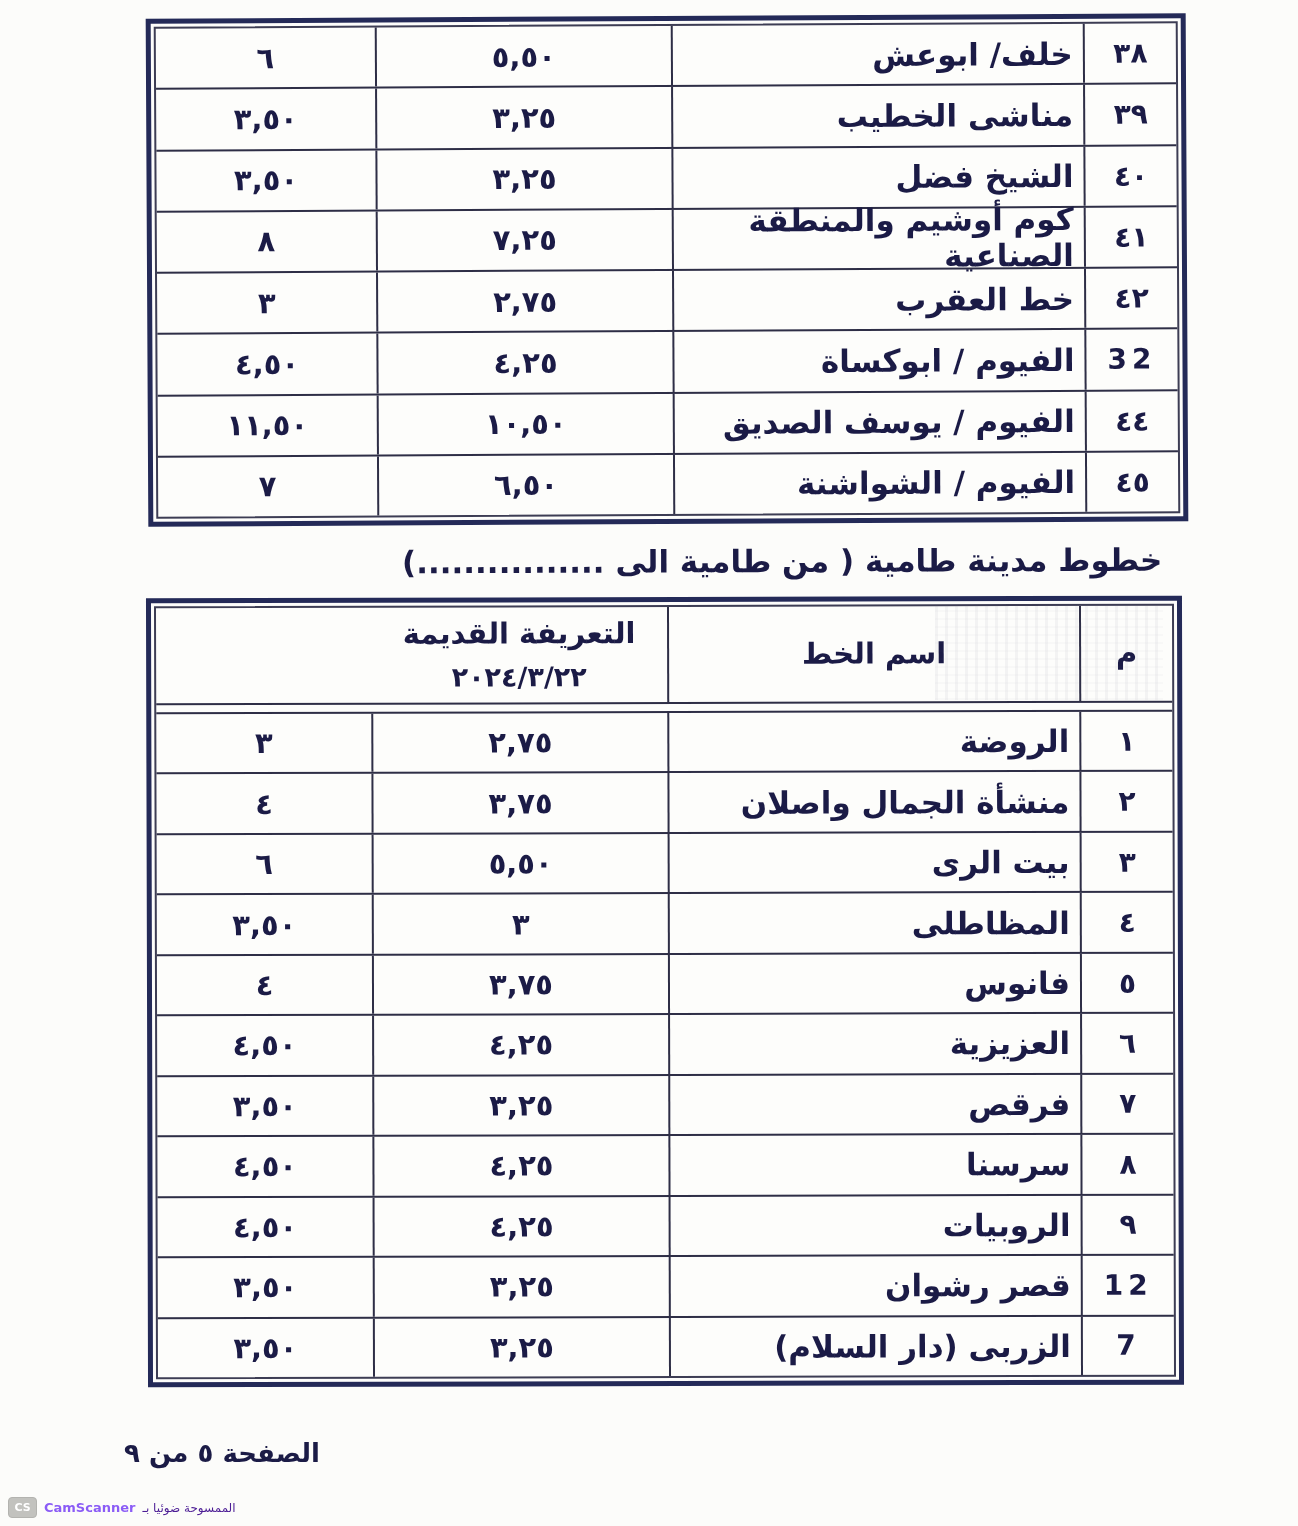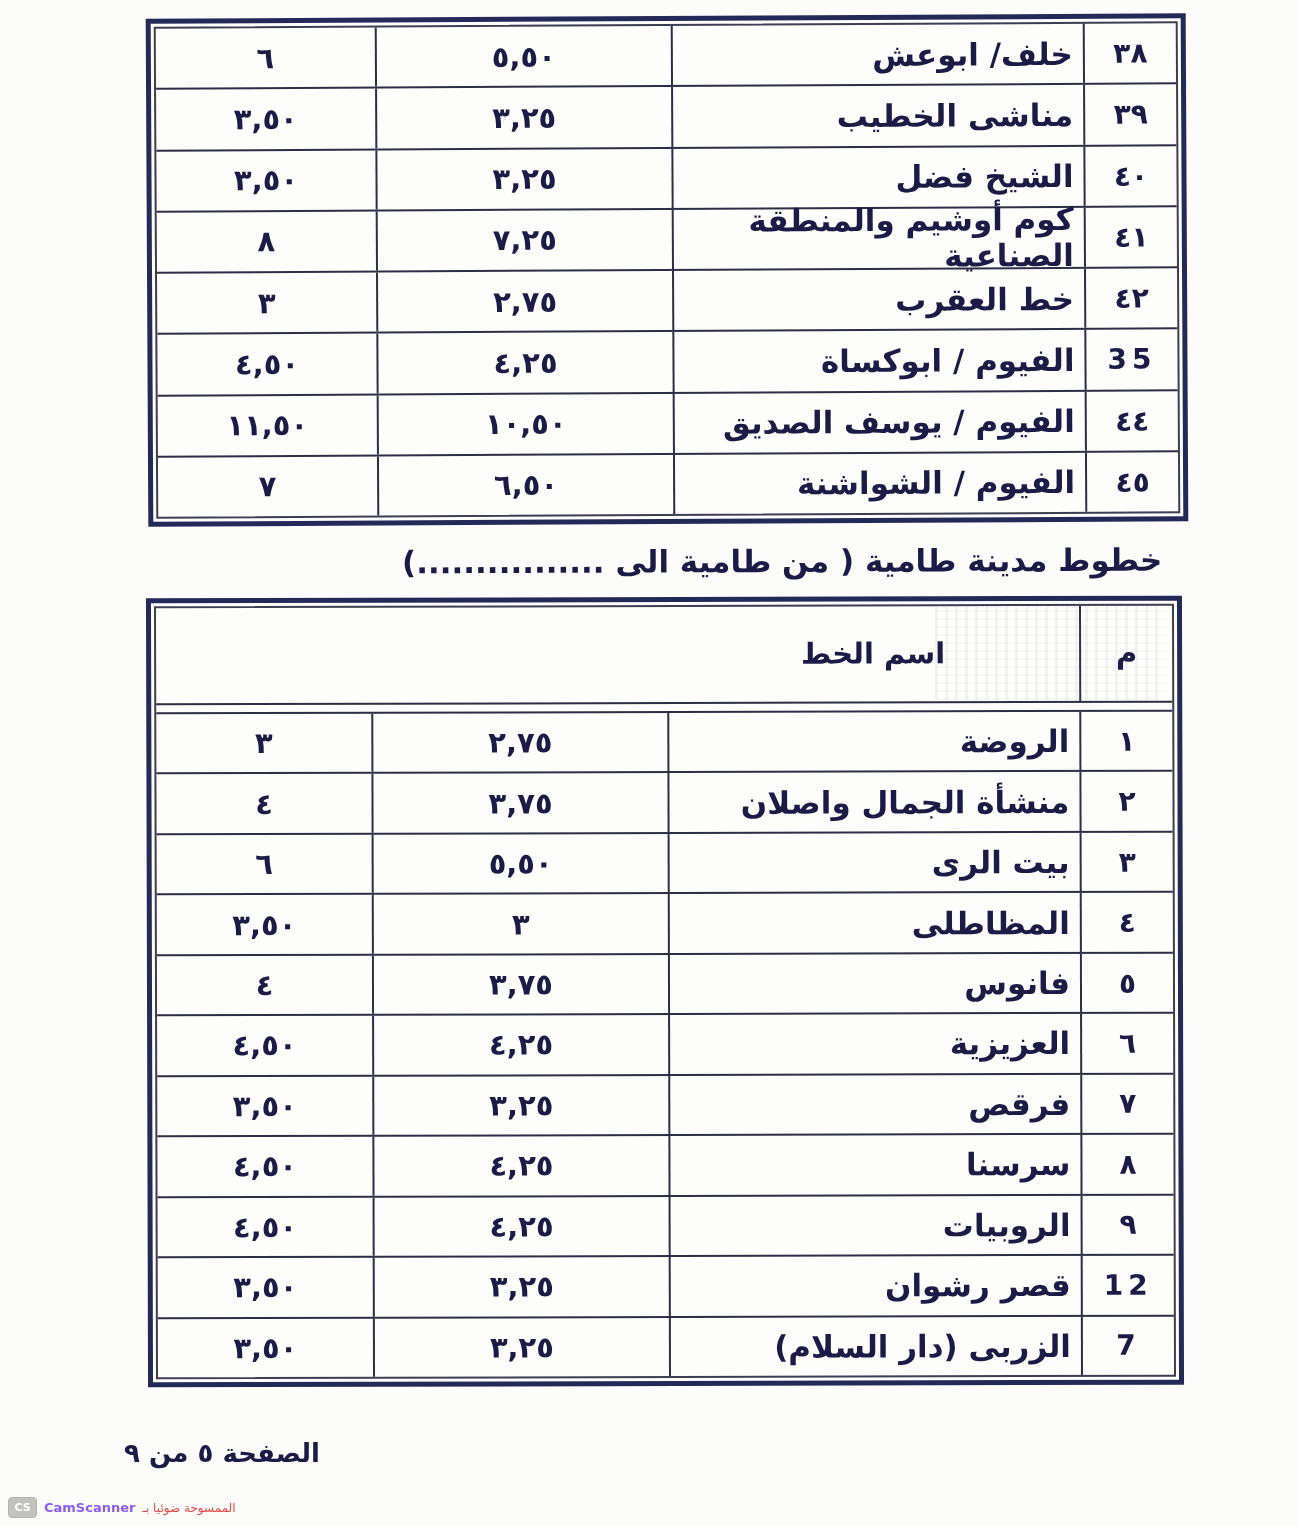--- a/index.html
+++ b/index.html
@@ -75,21 +75,21 @@
     color:#c7c7c3;font-size:13px;
   }
   .cs-badge{
     width:27px;height:19px;flex:none;
     background:#c2c2be;color:#ffffff;
     border:1px solid #b3b3af;border-radius:4px;
     display:flex;align-items:center;justify-content:center;
     font-size:11px;font-weight:bold;letter-spacing:0;
   }
   .wm-brand{font-weight:bold;color:#8b5cf6;}
-  .wm-ar{font-size:12px;color:#ef4444;direction:rtl;}
+  .wm-ar{font-size:12px;color:#4c1d95;direction:rtl;}
 </style>
 </head>
 <body>
 
 <div class="page">
 
   <div class="tbl tbl1">
     <div class="tbl-inner">
 
       <div class="row">
@@ -116,21 +116,21 @@
         <div class="cell c-old">٧,٢٥</div>
         <div class="cell c-new">٨</div>
       </div>
       <div class="row">
         <div class="cell c-num">٤٢</div>
         <div class="cell c-name">خط العقرب</div>
         <div class="cell c-old">٢,٧٥</div>
         <div class="cell c-new">٣</div>
       </div>
       <div class="row">
-        <div class="cell c-num">35</div>
+        <div class="cell c-num">32</div>
         <div class="cell c-name">الفيوم / ابوكساة</div>
         <div class="cell c-old">٤,٢٥</div>
         <div class="cell c-new">٤,٥٠</div>
       </div>
       <div class="row">
         <div class="cell c-num">٤٤</div>
         <div class="cell c-name">الفيوم / يوسف الصديق</div>
         <div class="cell c-old">١٠,٥٠</div>
         <div class="cell c-new">١١,٥٠</div>
       </div>
@@ -145,20 +145,26 @@
   </div>
 
   <div class="section-heading">خطوط مدينة طامية ( من طامية الى ................)</div>
 
   <div class="tbl tbl2">
     <div class="tbl-inner">
 
       <div class="hrow">
         <div class="cell c-num hcell">م</div>
         <div class="cell c-name hcell" style="justify-content:center;">اسم الخط</div>
+        <div class="cell c-old hcell">
+          <div>
+            <span>التعريفة القديمة</span>
+            <span class="h2">٢٠٢٤/٣/٢٢</span>
+          </div>
+        </div>
       </div>
       <div class="dblsep"></div>
 
       <div class="row">
         <div class="cell c-num">١</div>
         <div class="cell c-name">الروضة</div>
         <div class="cell c-old">٢,٧٥</div>
         <div class="cell c-new">٣</div>
       </div>
       <div class="row">

